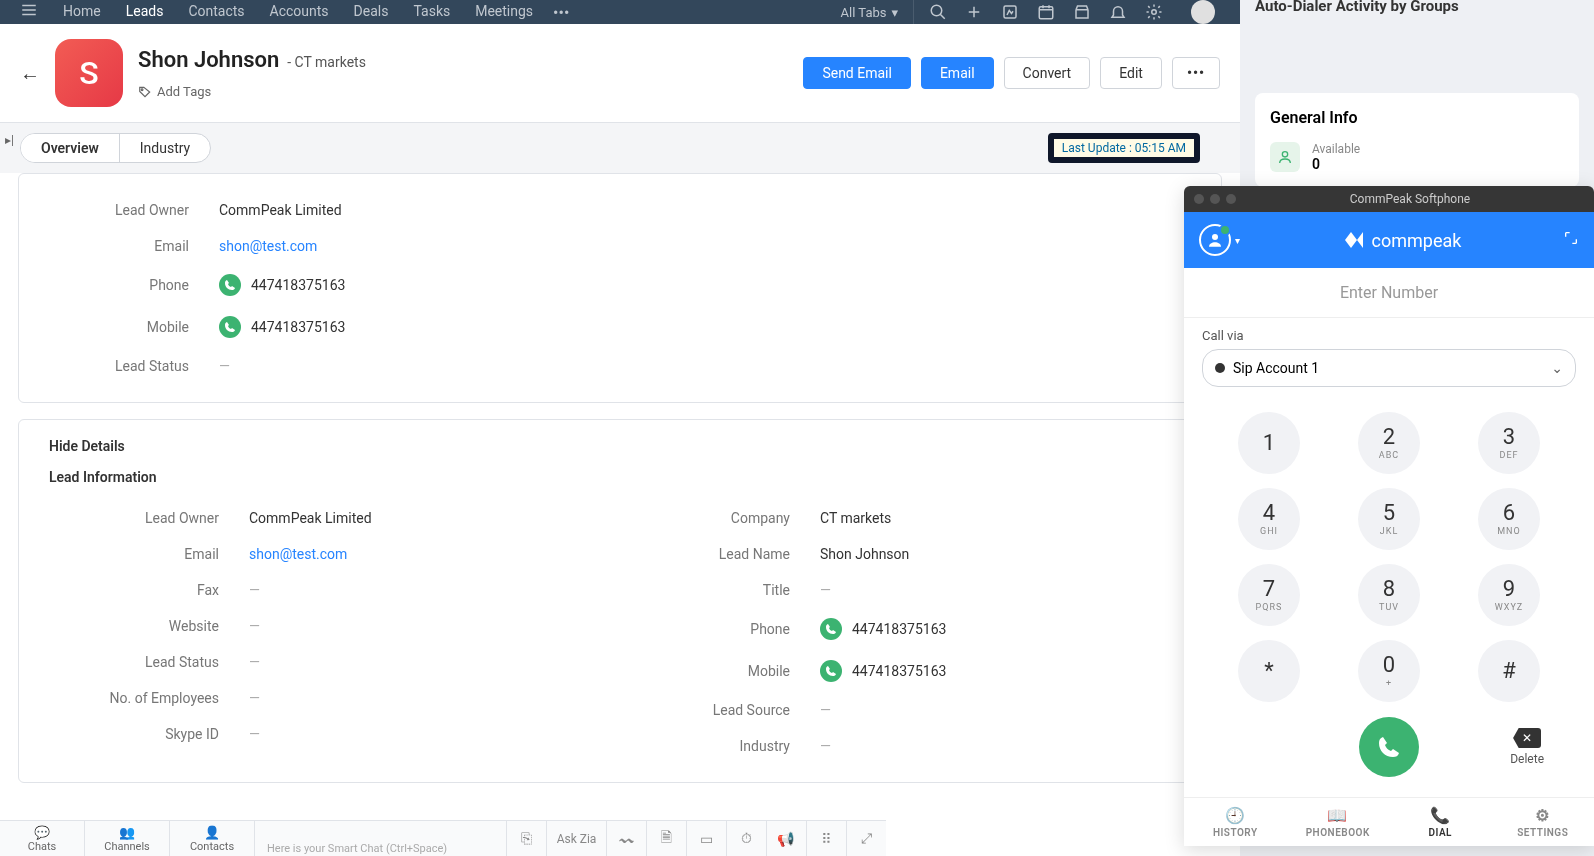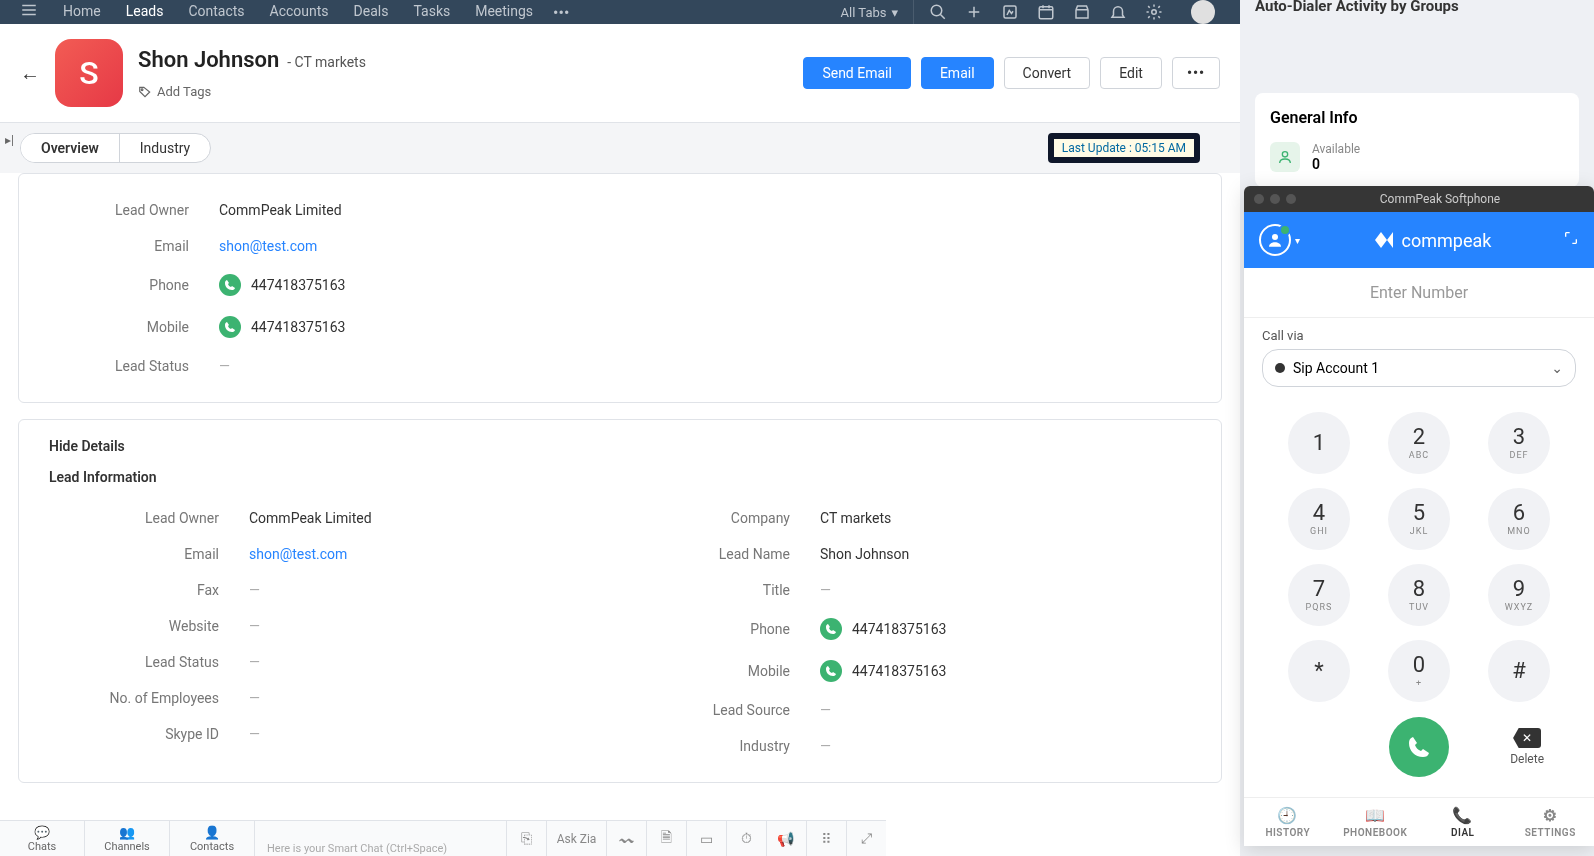--- a/index.html
+++ b/index.html
@@ -71,21 +71,21 @@
 .right-bg { position: absolute; right: 0; top: 0; width: 354px; height: 856px; background: #eef0f4; padding: 0 15px; }
 .general-info-card { background: #fff; border-radius: 8px; padding: 15px; margin-top: 75px; }
 .gi-title { font-size: 16px; font-weight: 600; margin-bottom: 15px; }
 .gi-row { display: flex; align-items: center; gap: 12px; }
 .gi-icon { width: 30px; height: 30px; background: #e6f4ea; border-radius: 6px; display: flex; align-items: center; justify-content: center; }
 .gi-icon svg { width: 16px; height: 16px; stroke: #3cb371; fill: none; }
 .gi-label { font-size: 12px; color: #888; }
 .gi-value { font-size: 14px; font-weight: 600; }
 
 
-.softphone { position: absolute; right: 0; top: 186px; width: 350px; height: 660px; background: #fff; border-radius: 6px 6px 0 0; box-shadow: 0 4px 20px rgba(0,0,0,0.15); display: flex; flex-direction: column; overflow: hidden; }
+.softphone { position: absolute; right: 0; top: 186px; width: 410px; height: 660px; background: #fff; border-radius: 6px 6px 0 0; box-shadow: 0 4px 20px rgba(0,0,0,0.15); display: flex; flex-direction: column; overflow: hidden; }
 .sp-titlebar { height: 26px; background: #363636; display: flex; align-items: center; padding: 0 10px; }
 .sp-traffic { display: flex; gap: 6px; }
 .sp-dot { width: 10px; height: 10px; border-radius: 50%; background: #555; }
 .sp-title { flex: 1; text-align: center; color: #ccc; font-size: 12px; }
 .sp-header { height: 56px; background: #2684ff; display: flex; align-items: center; padding: 0 15px; color: #fff; }
 .sp-user { width: 32px; height: 32px; border: 2px solid #fff; border-radius: 50%; display: flex; align-items: center; justify-content: center; position: relative; cursor: pointer; }
 .sp-user svg { width: 18px; height: 18px; fill: #fff; }
 .sp-user-badge { position: absolute; top: -2px; right: -2px; width: 12px; height: 12px; background: #3cb371; border: 2px solid #2684ff; border-radius: 50%; }
 .sp-caret { margin-left: 4px; font-size: 10px; }
 .sp-logo { flex: 1; text-align: center; font-size: 18px; font-weight: 400; letter-spacing: 0; display: flex; align-items: center; justify-content: center; gap: 6px; }

